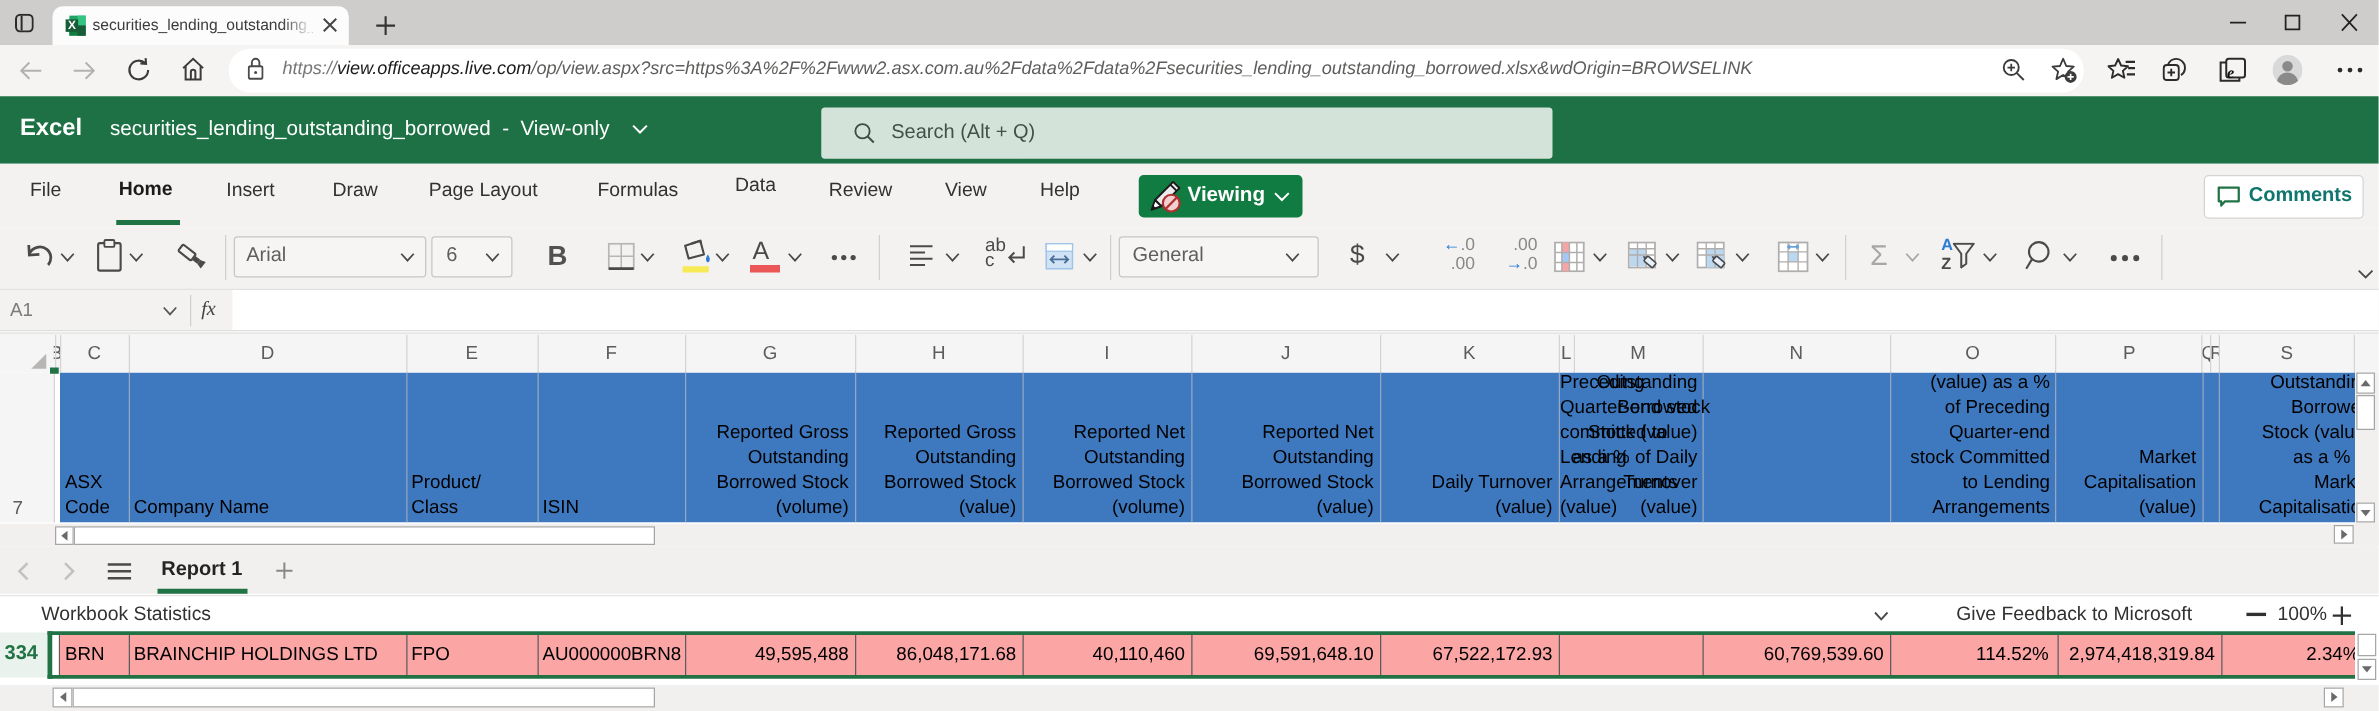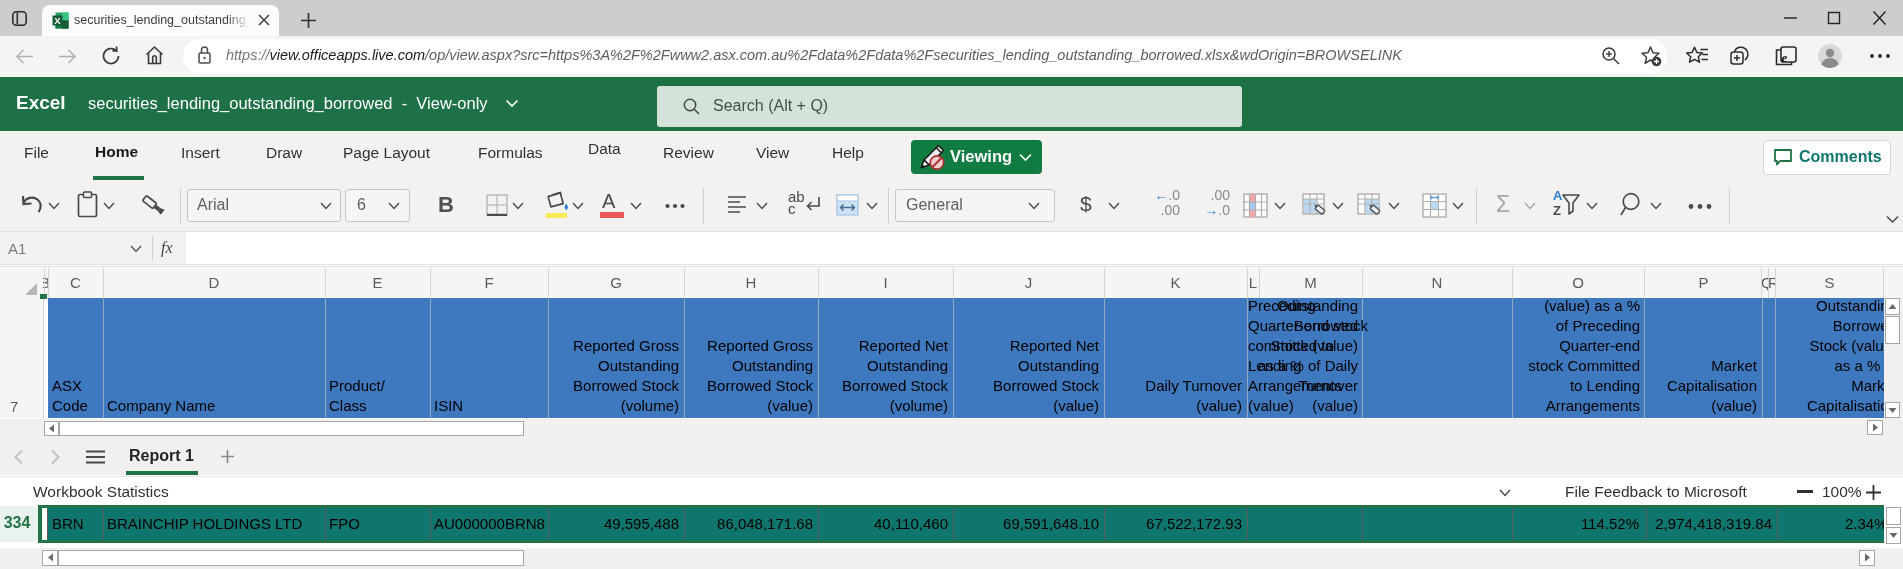--- a/index.html
+++ b/index.html
@@ -502,38 +502,38 @@
   <div class="abs" id="repu"></div>
   <svg class="abs" style="left:220px;top:449px" width="15" height="15" viewBox="0 0 15 15">
       <path d="M7.5 1 V14 M1 7.5 H14" stroke="#8a8886" stroke-width="1.6"></path>
     </svg>
 
   <div class="abs" id="statbar"></div>
   <div class="abs" style="left:33px;top:483px;font-size:15.5px;color:#323130">Workbook Statistics</div>
   <svg class="abs" style="left:1499px;top:489px" width="12" height="8" viewBox="0 0 12 8">
       <path d="M1 1 L6 6.5 L11 1" fill="none" stroke="#4a4a4a" stroke-width="1.5"></path>
     </svg>
-  <div class="abs" style="left:1565px;top:483px;font-size:15.5px;color:#323130">File Feedback to Microsoft</div>
+  <div class="abs" style="left:1565px;top:483px;font-size:15.5px;color:#323130">Give Feedback to Microsoft</div>
   <svg class="abs" style="left:1797px;top:490px" width="16" height="3" viewBox="0 0 16 3">
       <rect width="16" height="3" fill="#323130"></rect>
     </svg>
   <div class="abs" style="left:1822px;top:483px;font-size:15.5px;color:#323130">100%</div>
   <svg class="abs" style="left:1866px;top:485px" width="15" height="15" viewBox="0 0 15 15">
       <path d="M7.5 0 V15 M0 7.5 H15" stroke="#323130" stroke-width="1.8"></path>
     </svg>
 
   <div class="abs" id="row334">
     <div class="abs" style="left:0;top:1px;width:38px;height:36px;background:#e9f2ec">
       <div class="abs" style="left:0;top:8px;width:34px;text-align:center;font-size:16px;font-weight:bold;color:#217346">334</div>
     </div>
     <div class="abs" style="left:38px;top:0px;width:1846px;height:3px;background:#217346"></div>
     <div class="abs" style="left:38px;top:35px;width:1846px;height:3px;background:#217346"></div>
     <div class="abs" style="left:38px;top:0px;width:4px;height:38px;background:#217346"></div>
     <div class="abs" style="left:42px;top:3px;width:5px;height:32px;background:#fff"></div>
-    <div class="abs" id="r334cells" style="left:47px;top:3px;width:1837px;height:32px;background:#0f766e;overflow:hidden">
+    <div class="abs" id="r334cells" style="left:47px;top:3px;width:1837px;height:32px;background:#fca5a5;overflow:hidden">
       <div class="abs" id="r334lines" style="left:0;top:0;width:1837px;height:32px">
         <div class="rvl" style="left:0px"></div>
           <div class="rvl" style="left:56px"></div>
           <div class="rvl" style="left:278px"></div>
           <div class="rvl" style="left:383px"></div>
           <div class="rvl" style="left:501px"></div>
           <div class="rvl" style="left:637px"></div>
           <div class="rvl" style="left:771px"></div>
           <div class="rvl" style="left:906px"></div>
           <div class="rvl" style="left:1057px"></div>
@@ -545,20 +545,21 @@
       </div>
       <div class="abs rc" style="left:5px">BRN</div>
       <div class="abs rc" style="left:60px">BRAINCHIP HOLDINGS LTD</div>
       <div class="abs rc" style="left:282px">FPO</div>
       <div class="abs rc" style="left:387px">AU000000BRN8</div>
       <div class="abs rc" style="left:377px;width:255px;text-align:right">49,595,488</div>
       <div class="abs rc" style="left:511px;width:255px;text-align:right">86,048,171.68</div>
       <div class="abs rc" style="left:646px;width:255px;text-align:right">40,110,460</div>
       <div class="abs rc" style="left:797px;width:255px;text-align:right">69,591,648.10</div>
       <div class="abs rc" style="left:940px;width:255px;text-align:right">67,522,172.93</div>
+      <div class="abs rc" style="left:1205px;width:255px;text-align:right">60,769,539.60</div>
       <div class="abs rc" style="left:1337px;width:255px;text-align:right">114.52%</div>
       <div class="abs rc" style="left:1470px;width:255px;text-align:right">2,974,418,319.84</div>
       <div class="abs rc" style="left:1798px;width:60px">2.34%</div>
     </div>
   </div>
   <div class="abs sbthumb" style="left:1886px;top:507px;width:15px;height:18px"></div>
   <div class="abs sbarrow" style="left:1886px;top:527px;width:15px;height:17px"></div>
   <svg class="abs" style="left:1889px;top:532px" width="9" height="7" viewBox="0 0 9 7">
       <path d="M0.5 1 L4.5 6 L8.5 1 Z" fill="#6a6a6a"></path>
     </svg>

